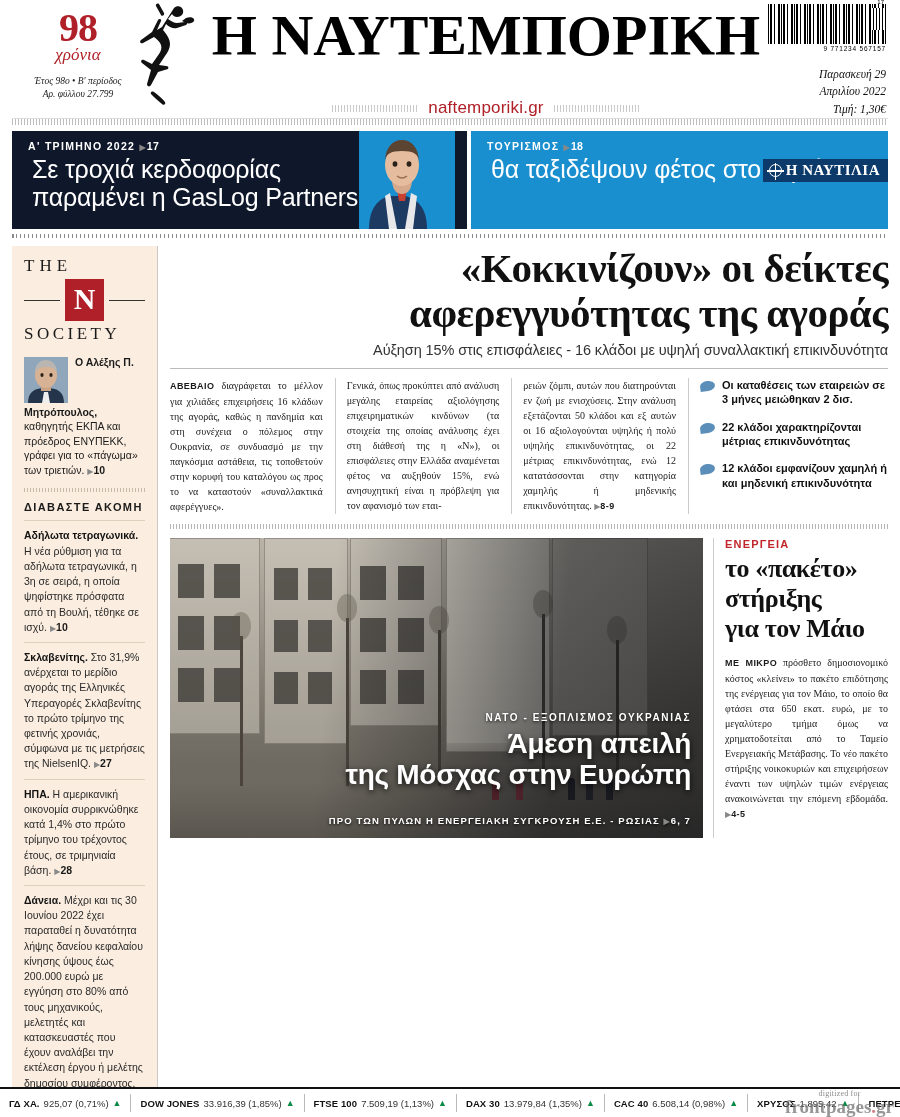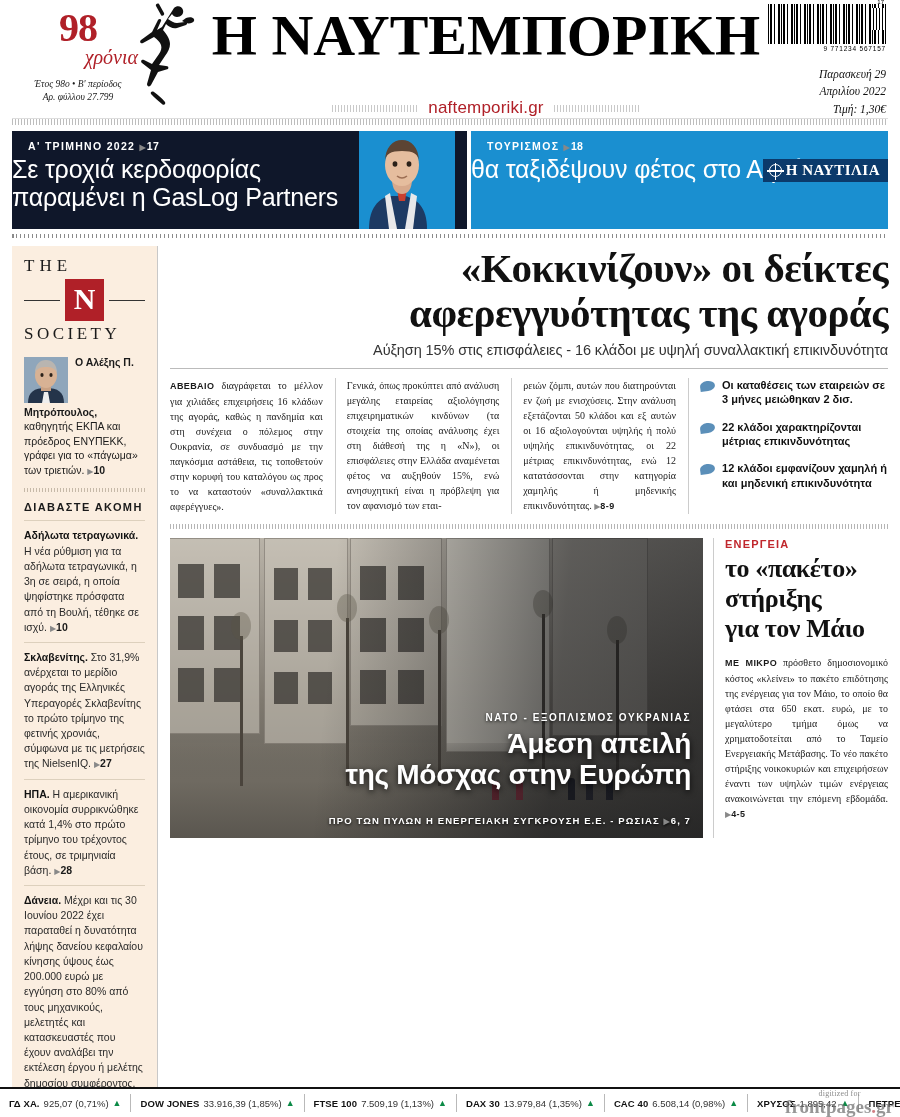--- a/index.html
+++ b/index.html
@@ -10,22 +10,22 @@
     font-family: "Liberation Sans", sans-serif;
     overflow: hidden;
   }
   .page { position: relative; width: 900px; height: 1117px; background: #fff; }
 
   
   .masthead { position: relative; height: 118px; padding: 0 14px; }
   .mh-left { position: absolute; left: 18px; top: 8px; width: 120px; text-align: center; }
   .mh-98 { font-family: "Liberation Serif", serif; font-size: 40px; font-weight: 700;
            color: #b02028; line-height: 1; letter-spacing: -1px; }
-  .mh-xronia { font-family: "Liberation Serif", serif; font-style: italic; font-size: 20px;
-               color: #b02028; line-height: 1.1; margin-top: -2px; text-align: right; }
+  .mh-xronia { font-family: "Liberation Serif", serif; font-style: italic; font-size: 17px;
+               color: #b02028; line-height: 1.1; margin-top: -2px; }
   .mh-issue { font-family: "Liberation Serif", serif; font-style: italic; font-size: 9.5px;
               color: #1a1a1a; line-height: 1.35; margin-top: 10px; text-align: center;
               white-space: nowrap; }
 
   .mh-hermes { position: absolute; left: 128px; top: 2px; width: 78px; height: 104px; }
 
   .mh-title { position: absolute; left: 196px; top: 6px; width: 580px; text-align: center; }
   .mh-title-text { font-family: "Liberation Serif", serif; font-weight: 700;
                    font-size: 58px; letter-spacing: 0px; color: #000; line-height: 1.05;
                    white-space: nowrap; }
@@ -51,21 +51,21 @@
      border-top: 1px solid #ddd; }
 
   
   .blue-band { display: flex; margin: 6px 12px 0 12px; height: 98px; }
   .bb-left { position: relative; flex: 0 0 455px; background: #0f172a; overflow: hidden; }
   .bb-right { position: relative; flex: 1; background: #1a8fd0; margin-left: 4px; overflow: hidden; }
   .bb-kicker { font-size: 10.5px; font-weight: 700; color: #fff; letter-spacing: 1.3px;
                padding: 9px 0 0 16px; }
   .bb-kicker .pg { font-weight: 700; letter-spacing: .3px; }
   .bb-head { color: #fff; font-size: 25px; line-height: 1.12; font-weight: 400;
-             padding: 3px 0 0 0; letter-spacing: -.2px; }
+             padding: 3px 0 0 20px; letter-spacing: -.2px; }
   .bb-portrait { position: absolute; right: 12px; bottom: 0; width: 96px; height: 98px; }
   .nautilia-tag { position: absolute; right: 0; top: 0; background: #0b3a6b; color: #fff;
       font-family: "Liberation Serif", serif; font-weight: 700; font-size: 15px;
       padding: 3px 8px 3px 6px; letter-spacing: .5px; display: flex; align-items: center; gap: 4px; margin-top: 28px; }
   .wheel { width: 13px; height: 13px; border: 1.5px solid #fff; border-radius: 50%;
            position: relative; display: inline-block; }
   .wheel::before, .wheel::after { content: ""; position: absolute; background: #fff; }
   .wheel::before { left: -2.5px; top: 5px; width: 17px; height: 1.5px; }
   .wheel::after { left: 5px; top: -2.5px; width: 1.5px; height: 17px; }
 

